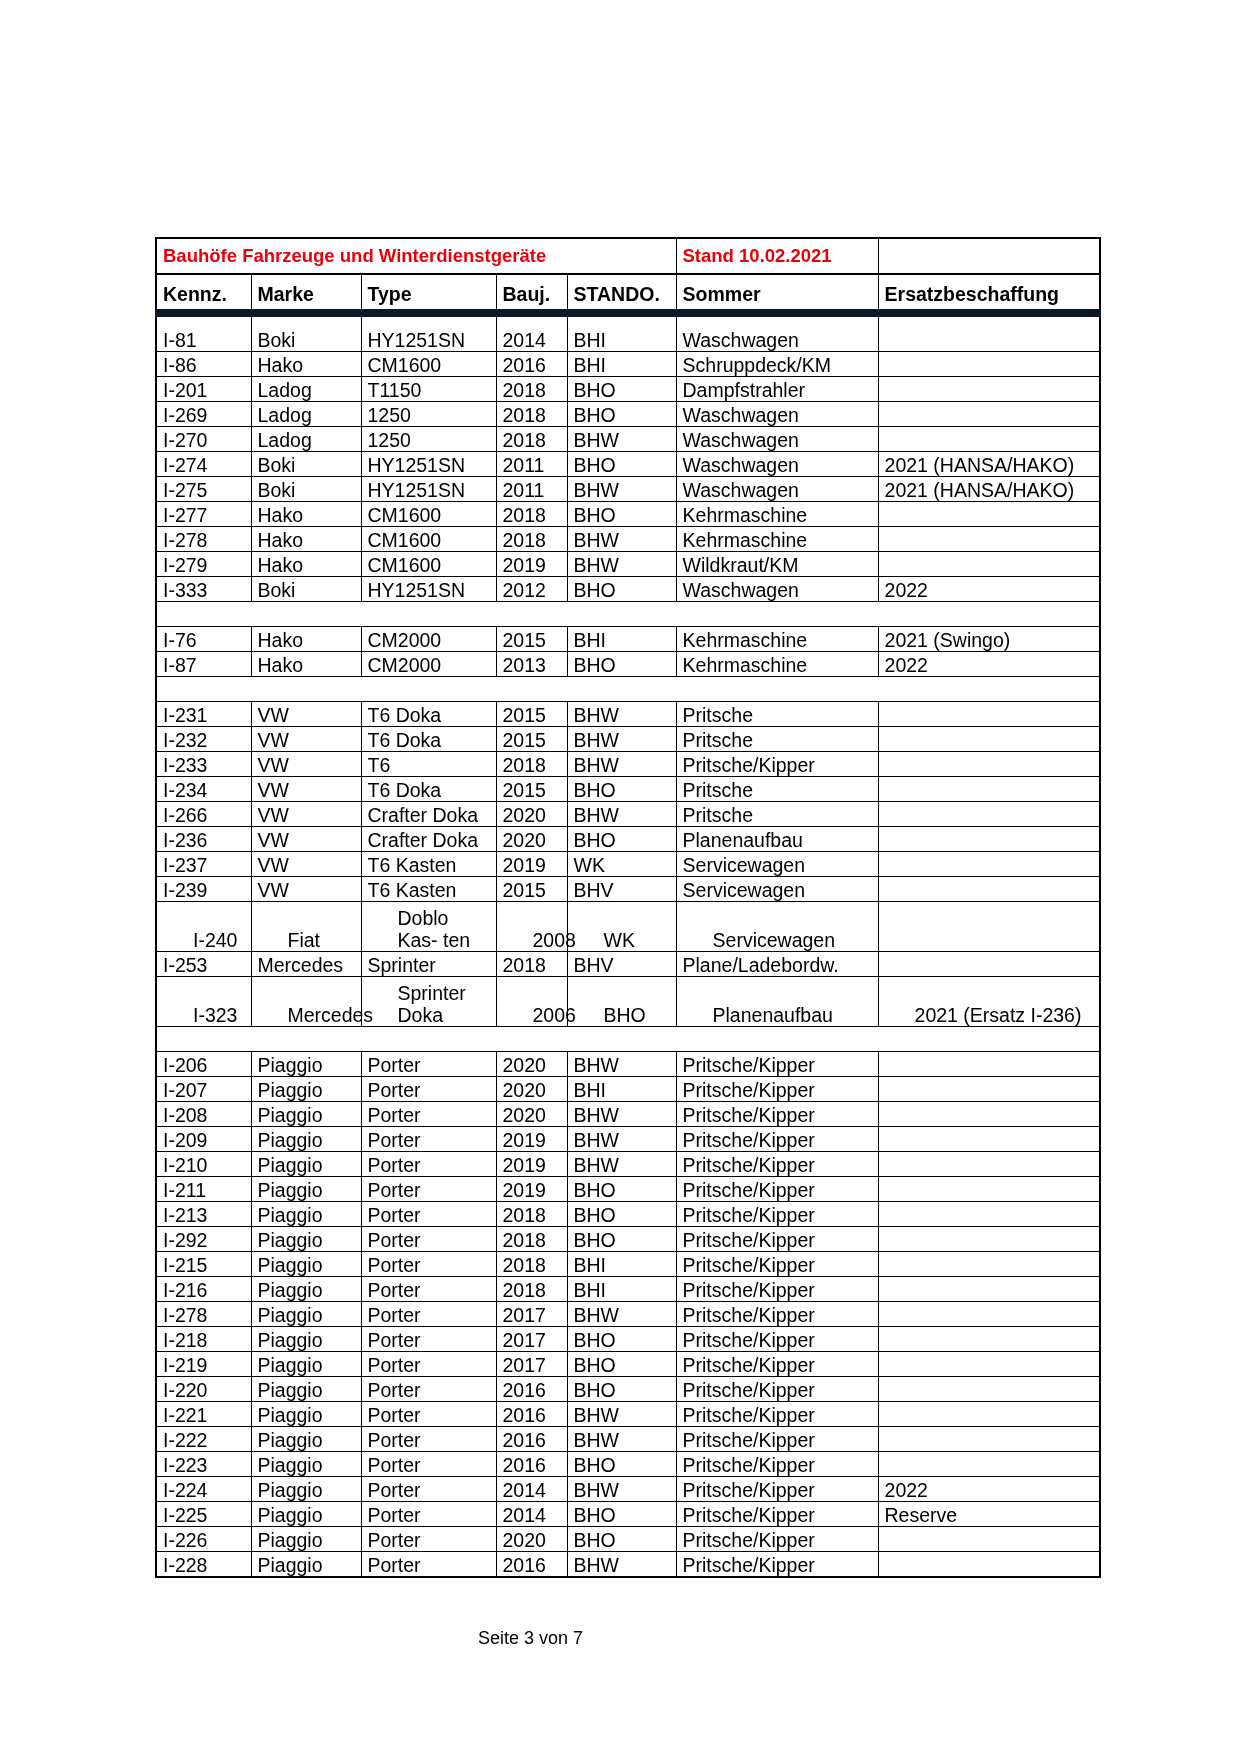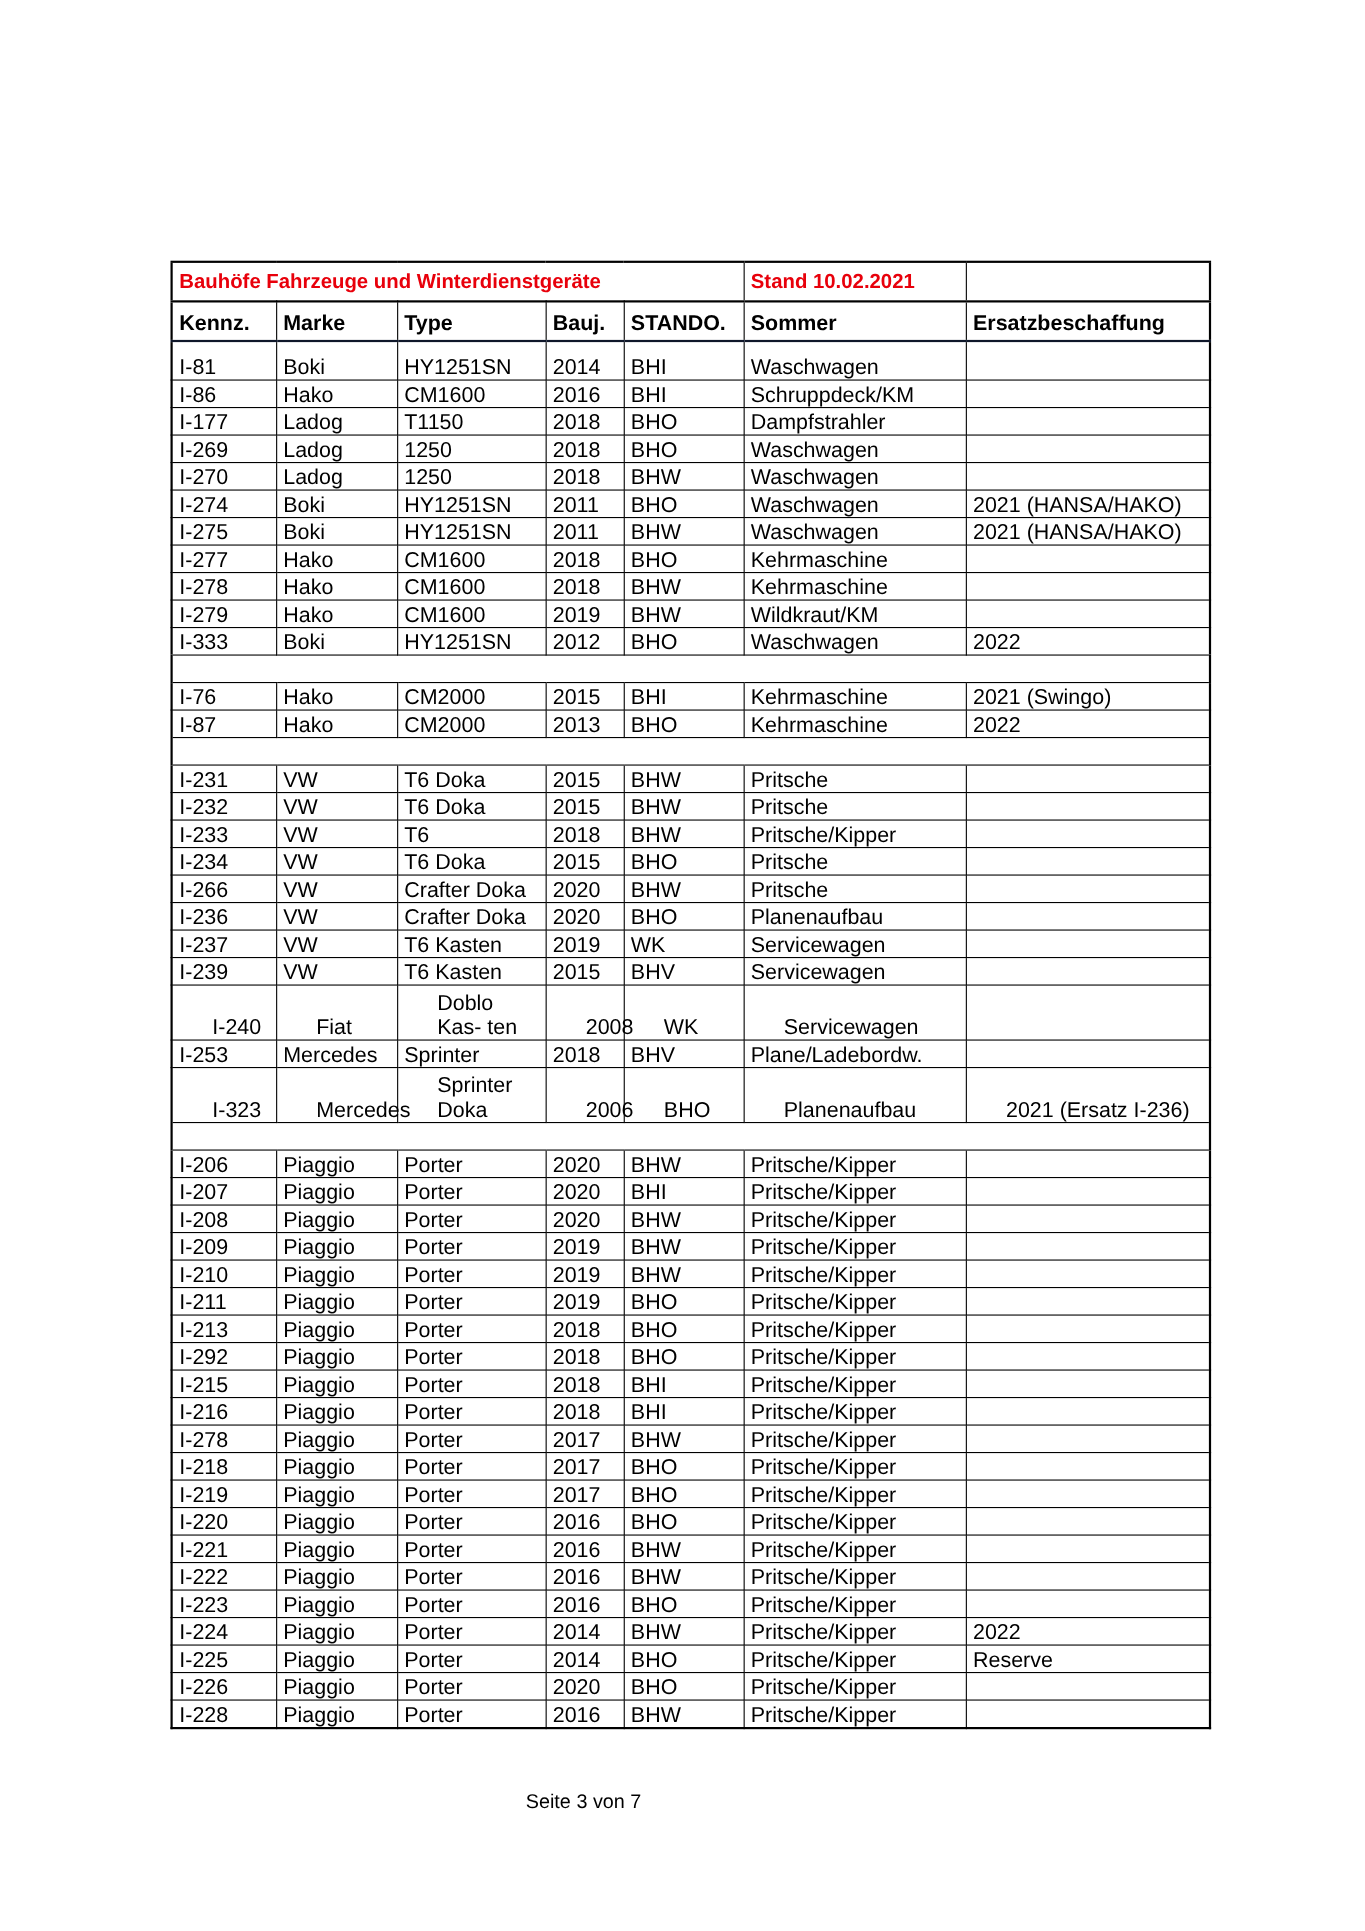--- a/index.html
+++ b/index.html
@@ -3,21 +3,21 @@
 <meta charset="utf-8">
 <style>
   html, body { margin:0; padding:0; background:#ffffff; }
   body { width:1241px; height:1755px; position:relative; font-family:"Liberation Sans", sans-serif; color:#000; }
   .sheet { position:absolute; left:155px; top:237px; width:828px;border-radius:12px; }
   table { border-collapse:collapse; table-layout:fixed; width:944px; }
   col.c1 { width:95px; } col.c2 { width:110px; } col.c3 { width:135px; }
   col.c4 { width:71px; } col.c5 { width:109px; } col.c6 { width:202px; } col.c7 { width:222px; }
   td, th { font-size:19.5px; line-height:22px; padding:0 0 0 6px; vertical-align:bottom; white-space:nowrap; overflow:visible; text-align:left; border-left:1px solid #000; border-right:1px solid #000; }
   tr.title td { height:34px; border-top:2px solid #000; border-bottom:2px solid #000; color:#e8000b; font-weight:bold; font-size:18.5px; vertical-align:middle; }
-  tr.head th { height:31px; border-bottom:2px solid #0f172a; font-weight:bold; font-size:19.5px; vertical-align:middle; padding-top:3px;margin-left:42px; }
+  tr.head th { height:31px; border-bottom:8px solid #0f172a; font-weight:bold; font-size:19.5px; vertical-align:middle; padding-top:3px;margin-left:42px; }
   tr.row td { height:24px; border-bottom:1px solid #000; }
   tr.row.first td { height:34px; }
   tr.row.tall td { height:49px; white-space:normal;padding-left:36px; }
   tr.sep td { height:24px; border-bottom:1px solid #000; border-left:none; border-right:none; }
   tr.sep td.edge-l { border-left:2px solid #000; }
   tr.sep td.edge-r { border-right:2px solid #000; }
   table { border-left:2px solid #000; border-right:2px solid #000; border-bottom:2px solid #000; }
   .footer { position:absolute; left:0; width:1015px; top:1628px; text-align:center; font-size:18px; padding-left:46px; box-sizing:border-box; }
 </style>
 </head>
@@ -63,21 +63,21 @@
         <tr class="row">
           <td>I-86</td>
           <td>Hako</td>
           <td>CM1600</td>
           <td>2016</td>
           <td>BHI</td>
           <td>Schruppdeck/KM</td>
           <td></td>
         </tr>
         <tr class="row">
-          <td>I-177</td>
+          <td>I-201</td>
           <td>Ladog</td>
           <td>T1150</td>
           <td>2018</td>
           <td>BHO</td>
           <td>Dampfstrahler</td>
           <td></td>
         </tr>
         <tr class="row">
           <td>I-269</td>
           <td>Ladog</td>

